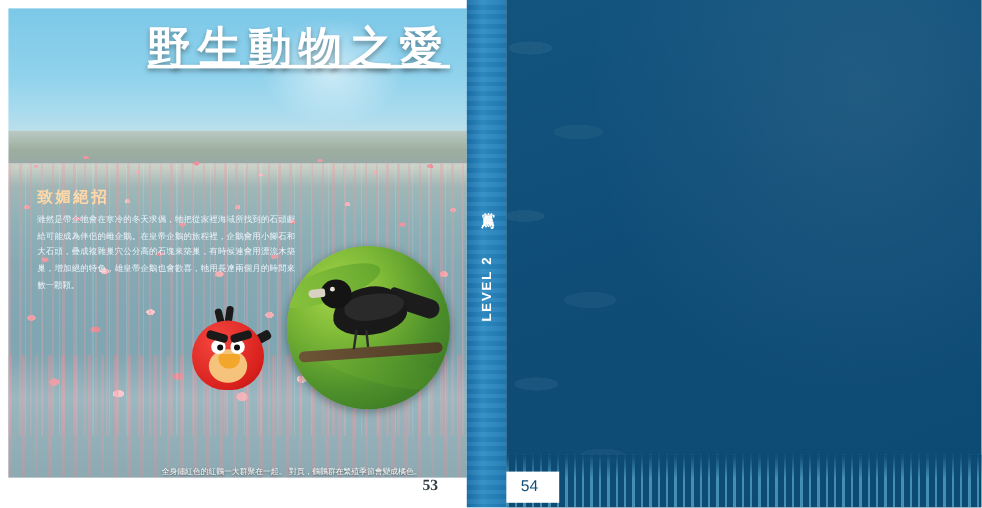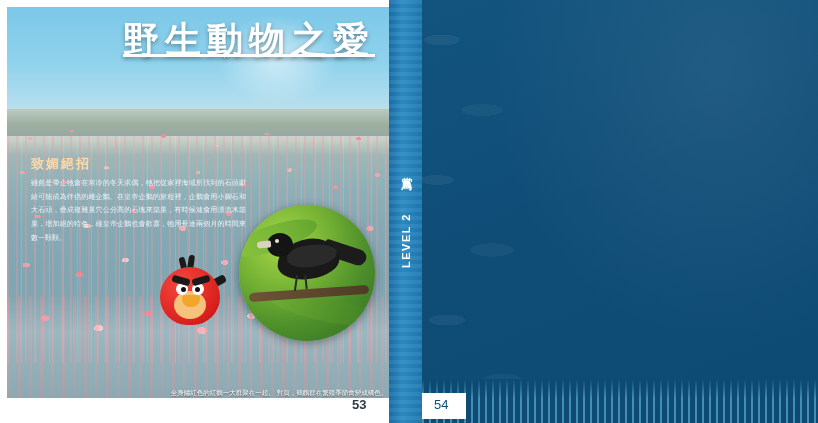--- a/index.html
+++ b/index.html
@@ -100,26 +100,25 @@
                repeating-linear-gradient(90deg, rgba(240,140,150,.35) 0 3px, transparent 3px 11px);
   }
   .sun-glow{
     position:absolute;left:55%;top:2%;width:120px;height:90px;
     background:radial-gradient(ellipse at center, rgba(255,255,255,.55) 0%, rgba(255,255,255,0) 70%);
   }
   .caption-left{
     position:absolute;left:118px;bottom:24px;width:250px;
     color:#ffffff;font-size:6.5px;line-height:1.7;text-align:center;
     text-shadow:0 1px 2px rgba(0,0,0,.55);
-    margin-left:36px;
   }
   .pagenum-left{
     position:absolute;left:352px;bottom:11px;
     font-size:13px;font-weight:bold;color:#2e3b45;
-    font-family:Liberation Sans, sans-serif;
+    font-family:Liberation Serif, serif;
   }
 
   
   .spine{
     position:absolute;left:389px;top:0;width:33px;height:423px;
     background:linear-gradient(90deg,#1b6fa8 0%, #2d8cc4 40%, #1f79b2 100%);
   }
   .spine-inner{
     position:absolute;left:0;top:0;width:100%;height:100%;
     background:repeating-linear-gradient(180deg, rgba(255,255,255,.05) 0 4px, rgba(0,0,0,.03) 4px 8px);

